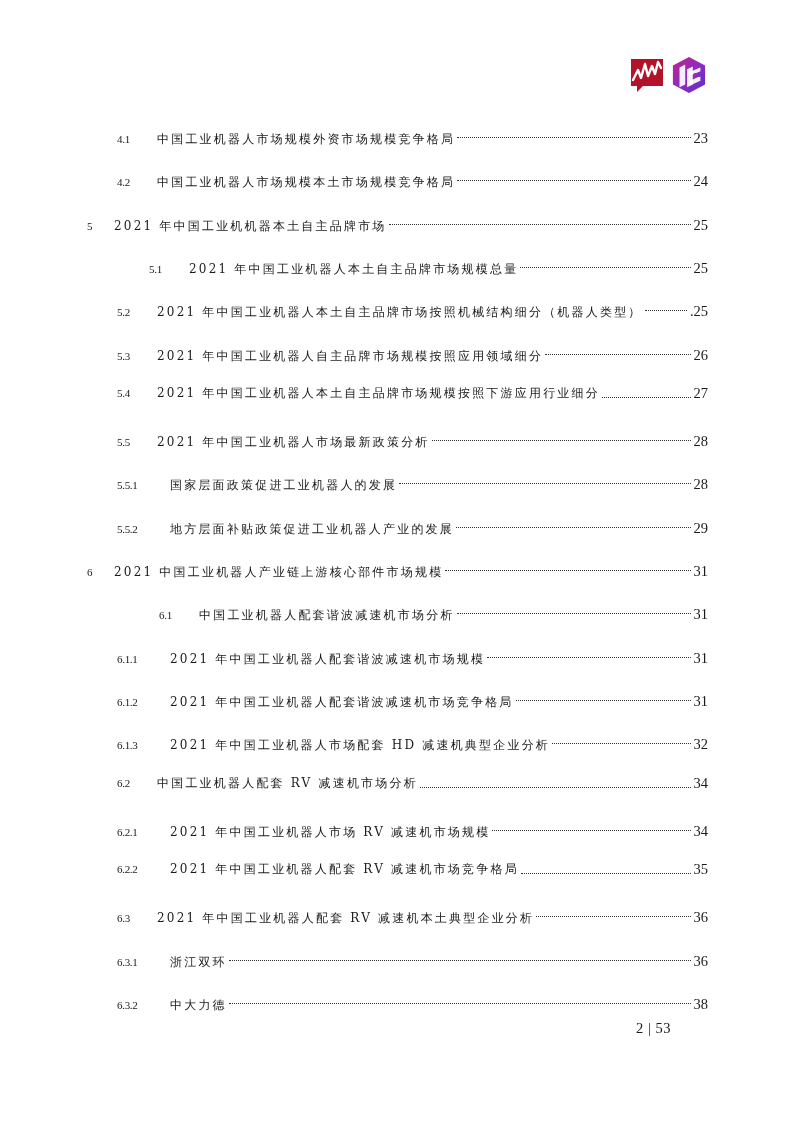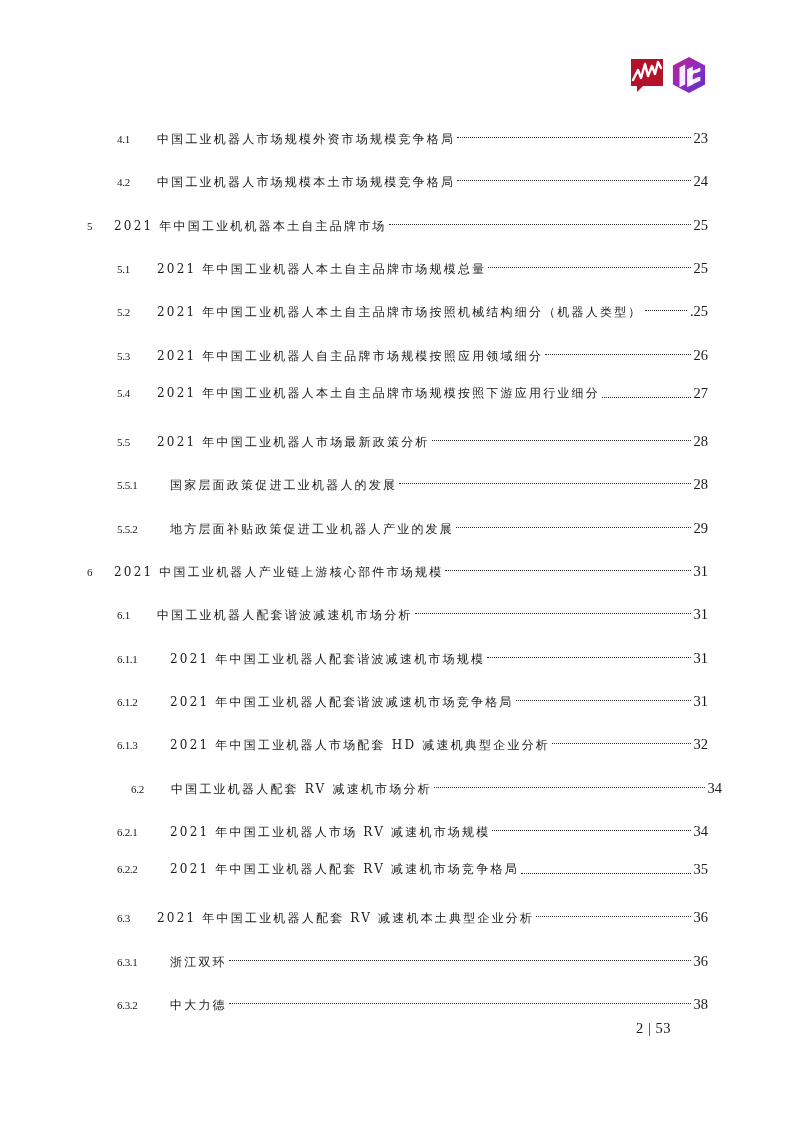--- a/index.html
+++ b/index.html
@@ -131,21 +131,21 @@
         <span class="toc-leader"></span>
         <span class="toc-page">24</span>
       </div>
       <div class="toc-row" style="top: 210px; left: 87px; width: 621px;">
         <span class="toc-num" style="width: 27px;">5</span>
         <span class="toc-title">2021 年中国工业机机器本土自主品牌市场</span>
         <span class="toc-leader"></span>
         <span class="toc-page">25</span>
       </div>
       <div class="toc-row" style="top: 253px; left: 117px; width: 591px;">
-        <span class="toc-num" style="width: 40px;">5.1</span>
+        <span class="toc-num" style="width: 40px; margin-left: 32px;">5.1</span>
         <span class="toc-title">2021 年中国工业机器人本土自主品牌市场规模总量</span>
         <span class="toc-leader"></span>
         <span class="toc-page">25</span>
       </div>
       <div class="toc-row" style="top: 296px; left: 117px; width: 591px;">
         <span class="toc-num" style="width: 40px;">5.2</span>
         <span class="toc-title">2021 年中国工业机器人本土自主品牌市场按照机械结构细分（机器人类型）</span>
         <span class="toc-leader"></span>
         <span class="toc-page">.25</span>
       </div>
@@ -179,21 +179,21 @@
         <span class="toc-leader"></span>
         <span class="toc-page">29</span>
       </div>
       <div class="toc-row" style="top: 556px; left: 87px; width: 621px;">
         <span class="toc-num" style="width: 27px;">6</span>
         <span class="toc-title">2021 中国工业机器人产业链上游核心部件市场规模</span>
         <span class="toc-leader"></span>
         <span class="toc-page">31</span>
       </div>
       <div class="toc-row" style="top: 599px; left: 117px; width: 591px;">
-        <span class="toc-num" style="width: 40px;">6.1</span>
+        <span class="toc-num" style="width: 40px; margin-left: 42px;">6.1</span>
         <span class="toc-title">中国工业机器人配套谐波减速机市场分析</span>
         <span class="toc-leader"></span>
         <span class="toc-page">31</span>
       </div>
       <div class="toc-row" style="top: 643px; left: 117px; width: 591px;">
         <span class="toc-num" style="width: 53px;">6.1.1</span>
         <span class="toc-title">2021 年中国工业机器人配套谐波减速机市场规模</span>
         <span class="toc-leader"></span>
         <span class="toc-page">31</span>
       </div>
@@ -202,21 +202,21 @@
         <span class="toc-title">2021 年中国工业机器人配套谐波减速机市场竞争格局</span>
         <span class="toc-leader"></span>
         <span class="toc-page">31</span>
       </div>
       <div class="toc-row" style="top: 729px; left: 117px; width: 591px;">
         <span class="toc-num" style="width: 53px;">6.1.3</span>
         <span class="toc-title">2021 年中国工业机器人市场配套 HD 减速机典型企业分析</span>
         <span class="toc-leader"></span>
         <span class="toc-page">32</span>
       </div>
-      <div class="toc-row" style="top: 773px; left: 131px; width: 591px;">
+      <div class="toc-row" style="top: 773px; left: 117px; width: 591px; align-items: center;">
         <span class="toc-num" style="width: 40px;">6.2</span>
         <span class="toc-title">中国工业机器人配套 RV 减速机市场分析</span>
         <span class="toc-leader"></span>
         <span class="toc-page">34</span>
       </div>
       <div class="toc-row" style="top: 816px; left: 117px; width: 591px;">
         <span class="toc-num" style="width: 53px;">6.2.1</span>
         <span class="toc-title">2021 年中国工业机器人市场 RV 减速机市场规模</span>
         <span class="toc-leader"></span>
         <span class="toc-page">34</span>

